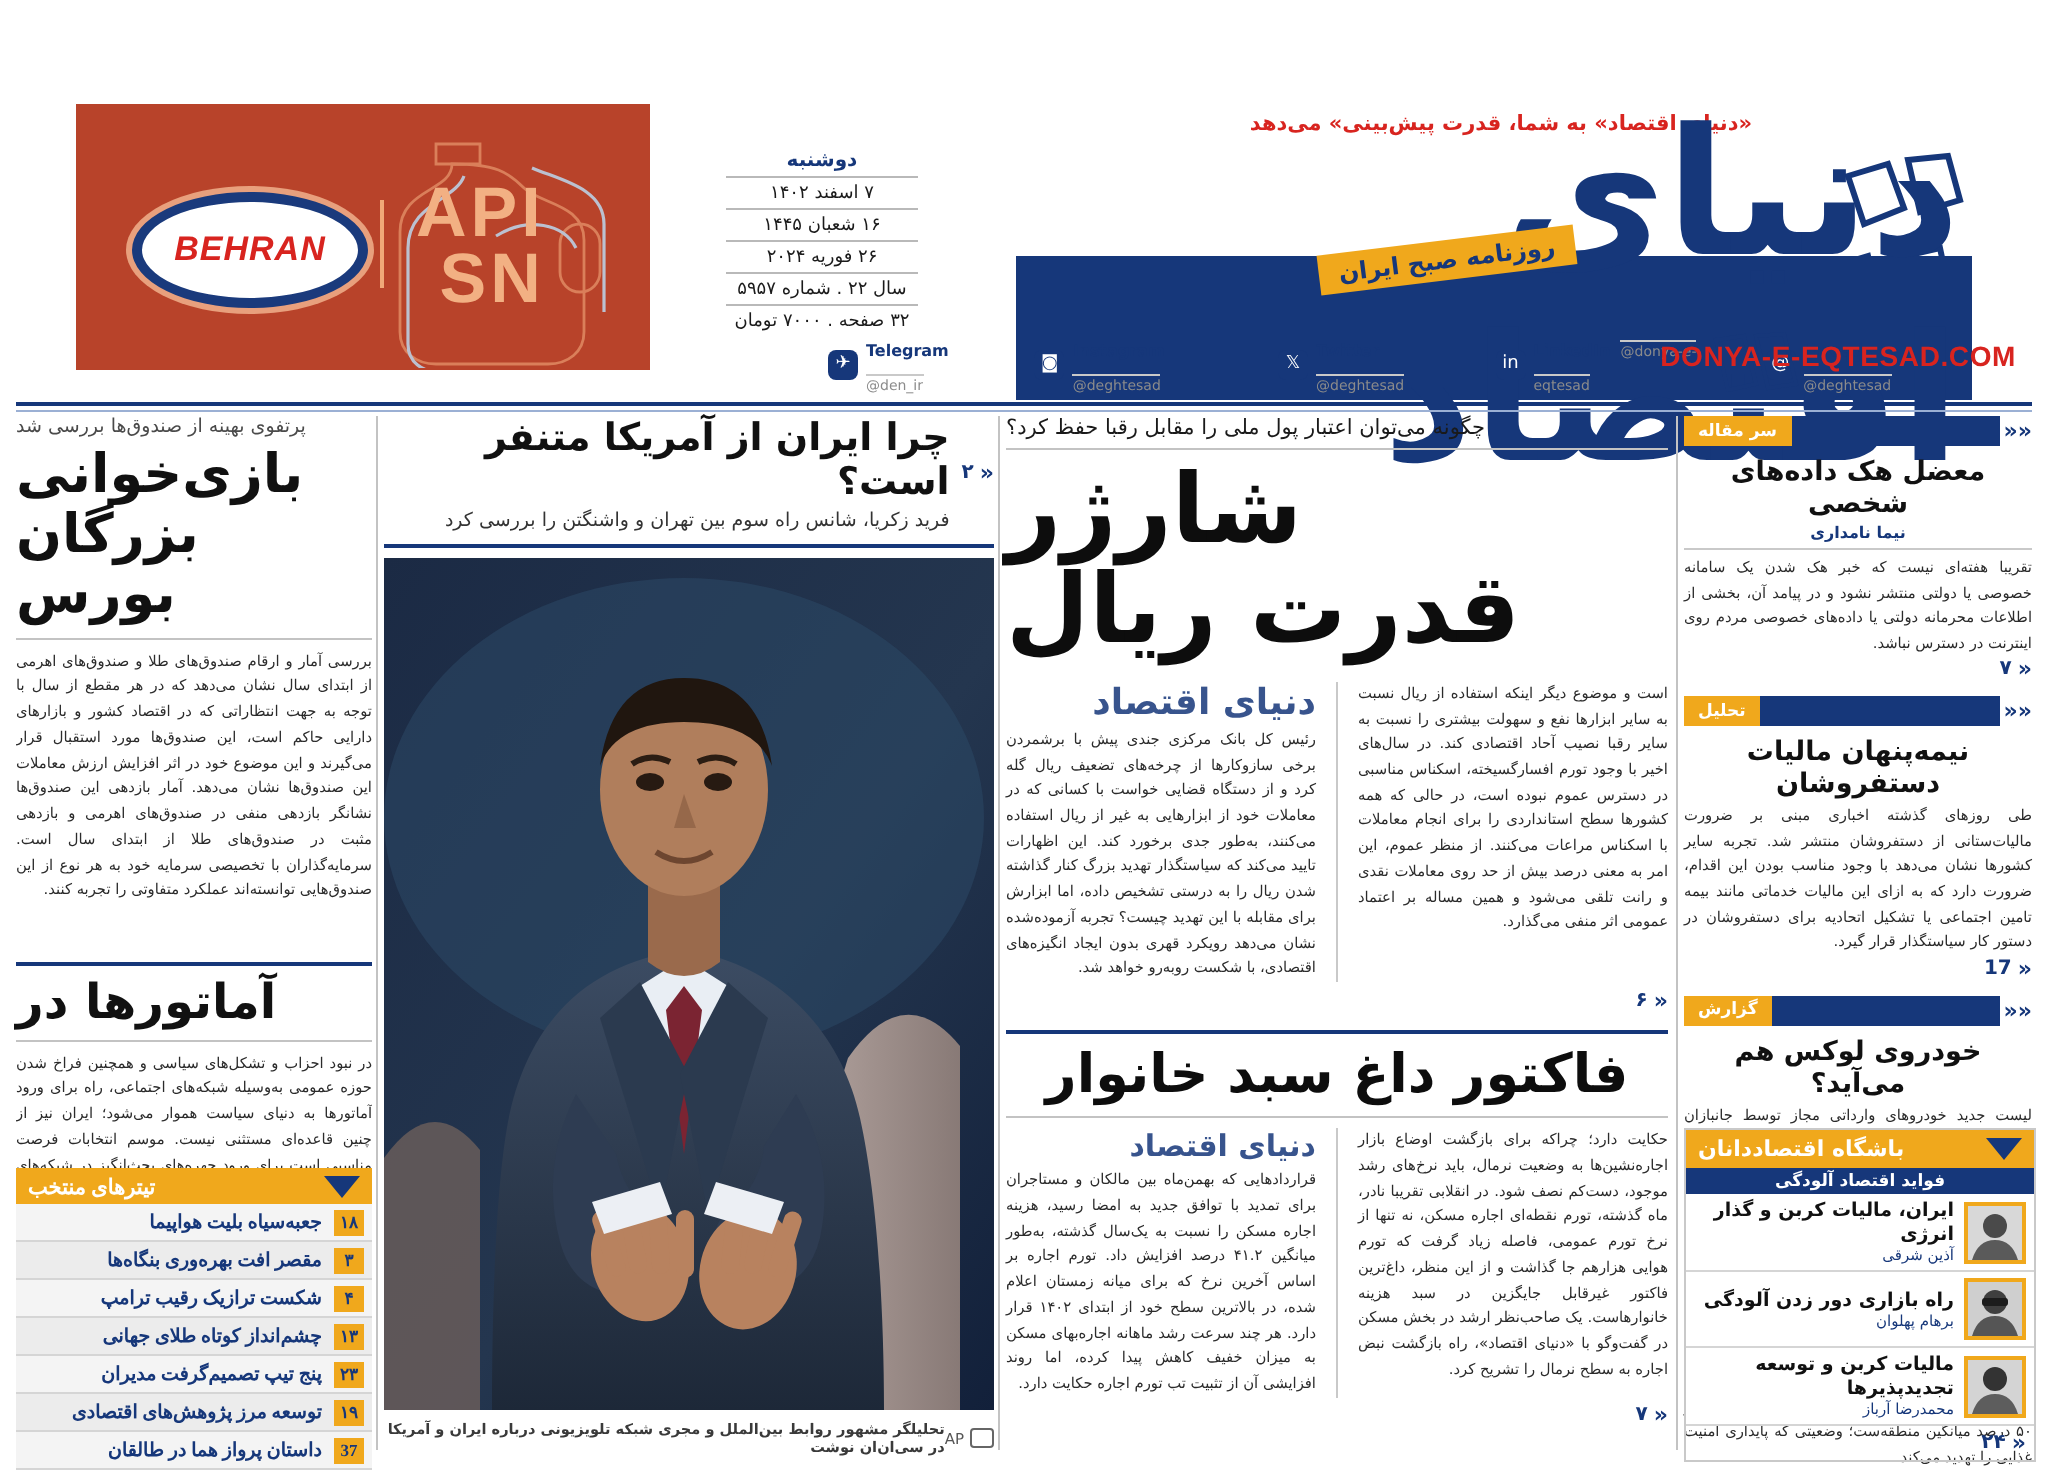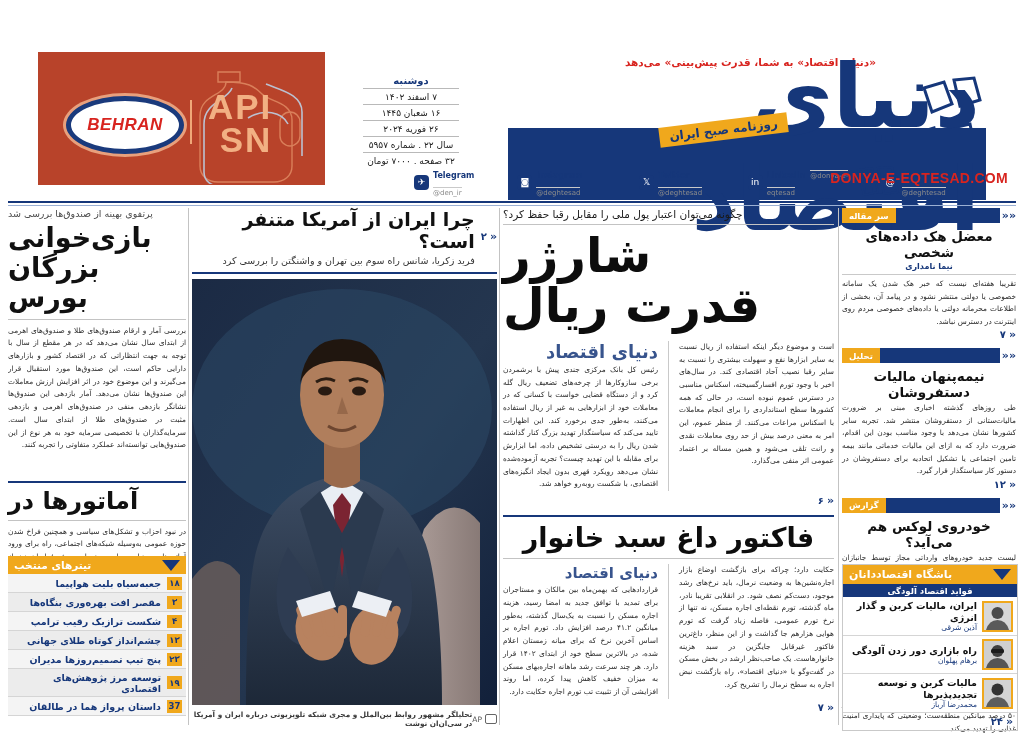--- a/index.html
+++ b/index.html
@@ -75,21 +75,21 @@
   .rule{height:2px;background:#16377a;margin:6px 0 5px;}
   .rule-thin{height:1px;background:#c3c3c3;margin:5px 0;}
 
   
   .left-h1{font-size:27px;}
   .left-h2{font-size:24px;}
   .pagenum{color:#16377a;font-weight:bold;font-size:10px;}
   .pagemark{display:flex;align-items:center;gap:3px;font-size:10px;}
 
   
-  .sel-box{position:absolute;left:0;bottom:19px;width:178px;}
+  .sel-box{position:absolute;left:0;bottom:0;width:178px;font-family:Liberation Serif, serif;}
   .sel-head{background:#f0a81c;height:18px;display:flex;align-items:center;justify-content:space-between;padding:0 6px;}
   .sel-head .t{color:#fff;font-weight:bold;font-size:10.5px;}
   .sel-row{display:flex;align-items:center;gap:6px;border-bottom:1px solid #d5d5d5;padding:2.5px 4px;background:#f4f4f4;}
   .sel-row:nth-child(even){background:#ececec;}
   .sel-num{background:#f0a81c;color:#16377a;font-weight:bold;font-size:8.5px;min-width:15px;height:13px;display:flex;align-items:center;justify-content:center;flex:0 0 auto;}
   .sel-tx{font-size:9.5px;font-weight:bold;color:#16377a;flex:1;text-align:right;}
 
   
   .ph-kicker{font-size:19px;font-weight:bold;text-align:right;}
   .ph-sub{font-size:9.5px;color:#333;text-align:right;margin-top:3px;}
@@ -265,21 +265,21 @@
           <div class="sel-row">
             <span class="sel-num">۴</span>
             <span class="sel-tx">شکست ترازیک رقیب ترامپ</span>
           </div>
           <div class="sel-row">
             <span class="sel-num">۱۳</span>
             <span class="sel-tx">چشم‌انداز کوتاه طلای جهانی</span>
           </div>
           <div class="sel-row">
             <span class="sel-num">۲۳</span>
-            <span class="sel-tx">پنج تیپ تصمیم‌روزها مدیران</span>
+            <span class="sel-tx">پنج تیپ تصمیم‌گرفت مدیران</span>
           </div>
           <div class="sel-row">
             <span class="sel-num">۱۹</span>
             <span class="sel-tx">توسعه مرز پژوهش‌های اقتصادی</span>
           </div>
           <div class="sel-row">
             <span class="sel-num">37</span>
             <span class="sel-tx">داستان پرواز هما در طالقان</span>
           </div>
         </div>
@@ -432,21 +432,21 @@
       <div class="rt-item">
         <div class="rt-bar">
           <span class="rt-arrows">««</span>
           <span class="rt-fill"></span>
           <span class="rt-tag">تحلیل</span>
         </div>
         <div class="rt-title">نیمه‌پنهان مالیات دستفروشان</div>
         <div class="rt-text">طی روزهای گذشته اخباری مبنی بر ضرورت مالیات‌ستانی از دستفروشان منتشر شد. تجربه سایر کشورها نشان می‌دهد با وجود مناسب بودن این اقدام، ضرورت دارد که به ازای این مالیات خدماتی مانند بیمه تامین اجتماعی یا تشکیل اتحادیه برای دستفروشان در دستور کار سیاستگذار قرار گیرد.</div>
         <div class="pagemark">
           <span class="arrows">«</span>
-          <span class="pagenum">۱۲</span>
+          <span class="pagenum">17</span>
         </div>
       </div>
 
       <div class="rt-item">
         <div class="rt-bar">
           <span class="rt-arrows">««</span>
           <span class="rt-fill"></span>
           <span class="rt-tag">گزارش</span>
         </div>
         <div class="rt-title">خودروی لوکس هم می‌آید؟</div>

